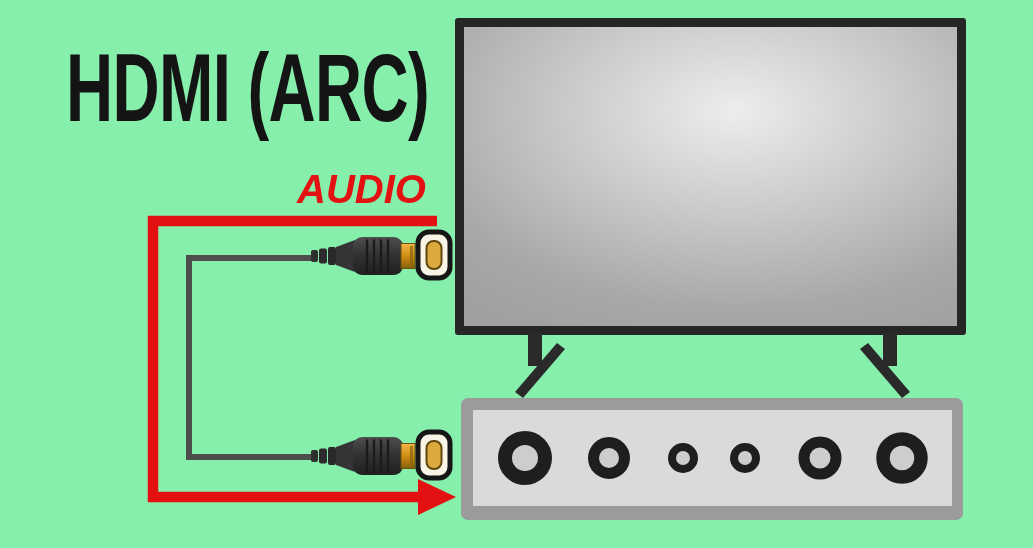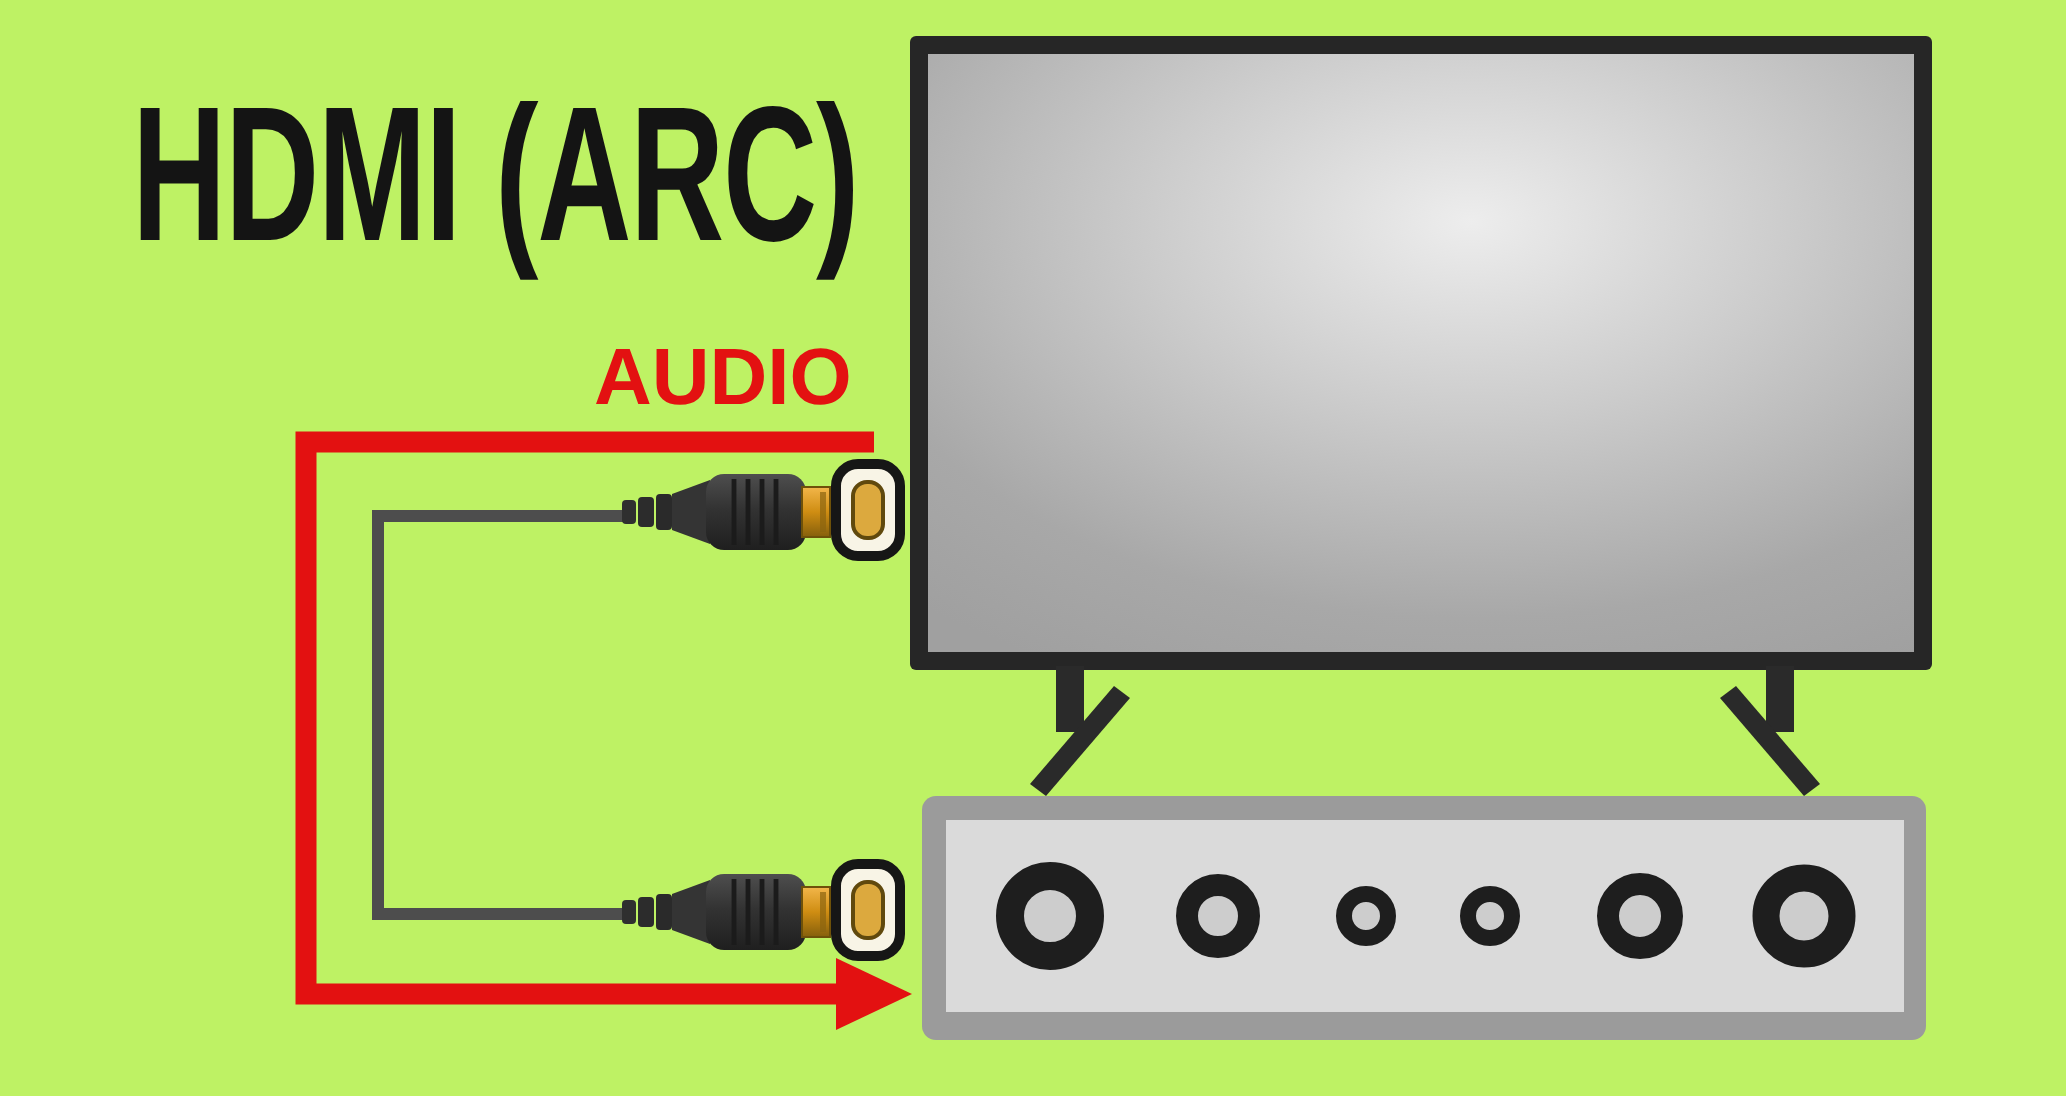--- a/index.html
+++ b/index.html
@@ -1,19 +1,19 @@
 <!DOCTYPE html>
 <html><head>
 <meta charset="utf-8">
 <style>
   html,body{margin:0;padding:0;background:#ffffff;}
   .stage{
     position:relative;
     width:1033px;height:548px;
-    background:#bef264;
+    background:#86efac;
     overflow:hidden;
     font-family:"Liberation Sans", sans-serif;
   }
   .stage svg{position:absolute;left:0;top:0;}
   .diagram-title{
     position:absolute;
     left:66px;top:40px;
     font-size:96px;
     font-weight:bold;
     line-height:1;
@@ -24,20 +24,21 @@
     transform-origin:0 0;
   }
   .audio-label{
     position:absolute;
     left:297px;top:169px;
     font-size:40px;
     font-weight:bold;
     line-height:1;
     color:#E31111;
     white-space:nowrap;
+    font-style:italic;
   }
 </style>
 </head>
 <body>
 
 <div class="stage">
 
   <svg width="1033" height="548" viewBox="0 0 1033 548">
     <defs>
       <radialGradient id="screenGrad" cx="55%" cy="28%" r="85%">

